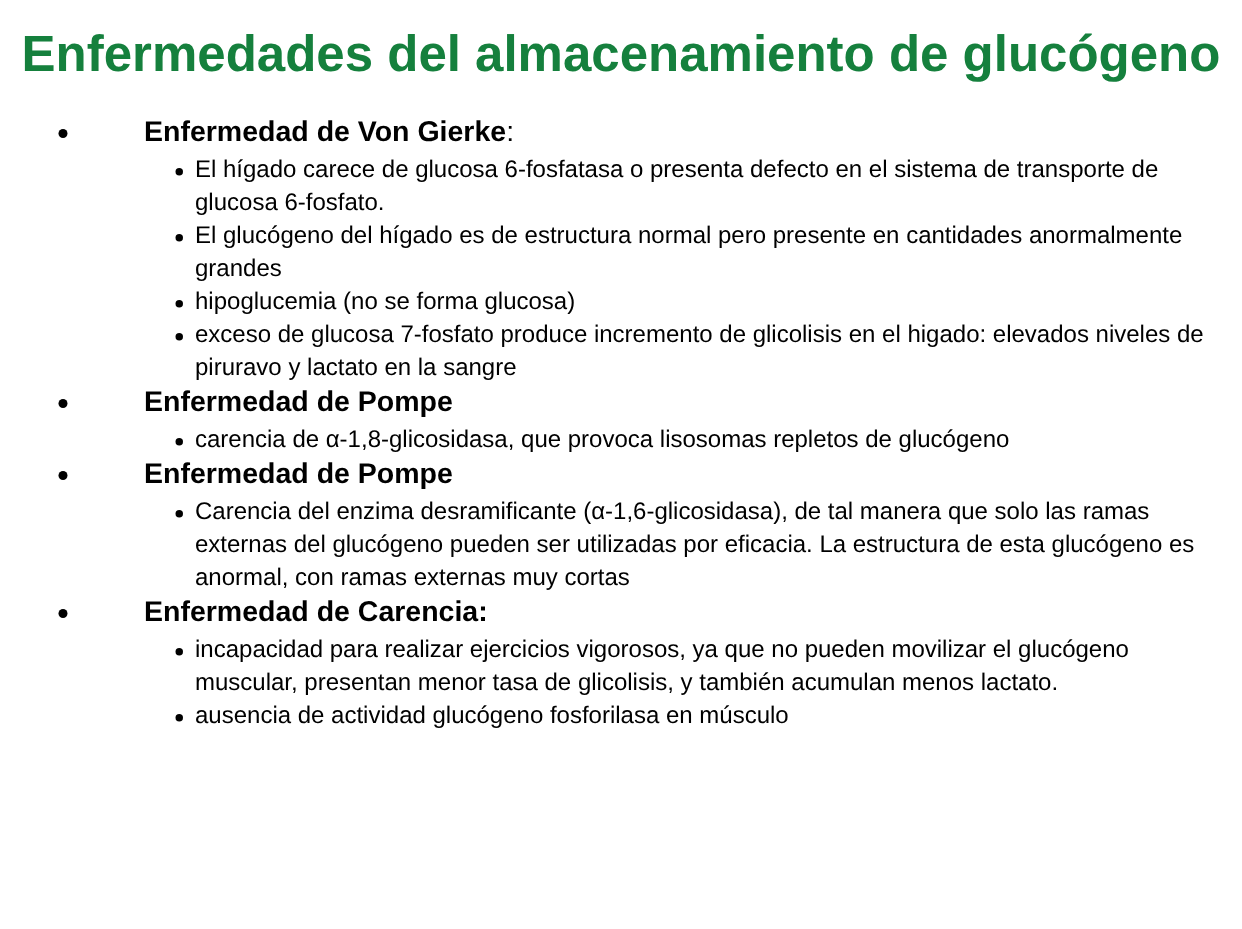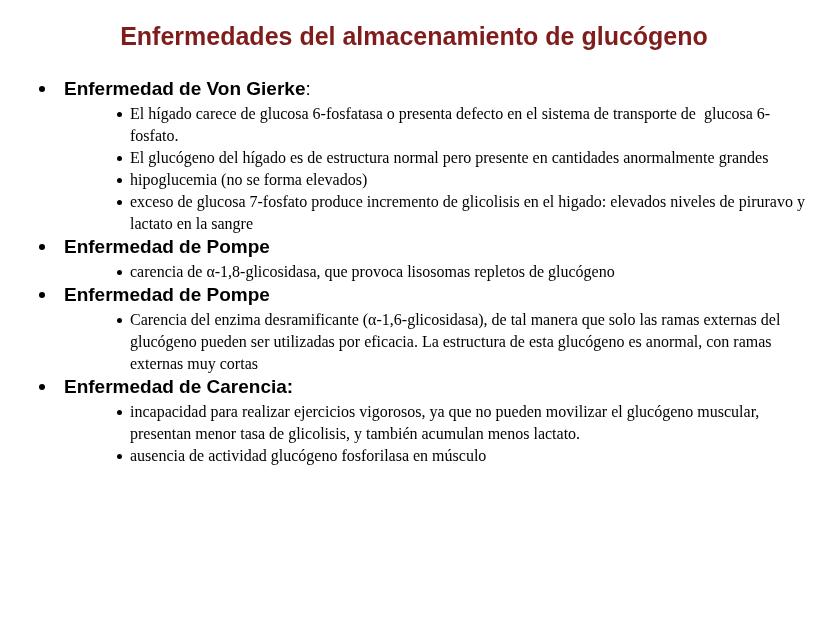--- a/index.html
+++ b/index.html
@@ -8,32 +8,32 @@
     width: 828px;
     height: 619px;
     background: #ffffff;
     overflow: hidden;
     font-family: "Liberation Sans", sans-serif;
     color: #000000;
   }
   .title {
     padding-top: 21px;
     text-align: center;
-    font-size: 25px;
+    font-size: 34px;
     line-height: 31px;
     font-weight: 700;
-    color: #7f1d1d;
+    color: #15803d;
     letter-spacing: 0px;
   }
   .content { padding-top: 25px; }
   .section { }
   .section:first-child { margin-top: 0; }
   .heading-row {
     position: relative;
-    padding-left: 64px;
+    padding-left: 96px;
     font-size: 19px;
     line-height: 24px;
     font-weight: 700;
   }
   .bullet-l1 {
     position: absolute;
     left: 39px;
     top: 9px;
     width: 6px;
     height: 6px;
@@ -46,21 +46,20 @@
     margin: 2px 0 0 0;
     padding: 0;
   }
   .items li {
     position: relative;
     margin-left: 130px;
     width: 682px;
     font-size: 16px;
     line-height: 22px;
     white-space: pre-wrap;
-    font-family: Liberation Serif, serif;
   }
   .bullet-l2 {
     position: absolute;
     left: -13px;
     top: 8.5px;
     width: 5px;
     height: 5px;
     border-radius: 50%;
     background: #000000;
   }
@@ -74,21 +73,21 @@
   <div class="content">
 
     <div class="section">
       <div class="heading-row">
         <span class="bullet-l1"></span>
         <span>Enfermedad de Von Gierke</span><span class="colon">:</span>
       </div>
       <ul class="items">
         <li><span class="bullet-l2"></span><span>El hígado carece de glucosa 6-fosfatasa o presenta defecto en el sistema de transporte de  glucosa 6-fosfato.</span></li>
         <li><span class="bullet-l2"></span><span>El glucógeno del hígado es de estructura normal pero presente en cantidades anormalmente grandes</span></li>
-        <li><span class="bullet-l2"></span><span>hipoglucemia (no se forma elevados)</span></li>
+        <li><span class="bullet-l2"></span><span>hipoglucemia (no se forma glucosa)</span></li>
         <li><span class="bullet-l2"></span><span>exceso de glucosa 7-fosfato produce incremento de glicolisis en el higado: elevados niveles de piruravo y lactato en la sangre</span></li>
       </ul>
     </div>
 
     <div class="section">
       <div class="heading-row">
         <span class="bullet-l1"></span>
         <span>Enfermedad de Pompe</span><span class="colon"></span>
       </div>
       <ul class="items">

